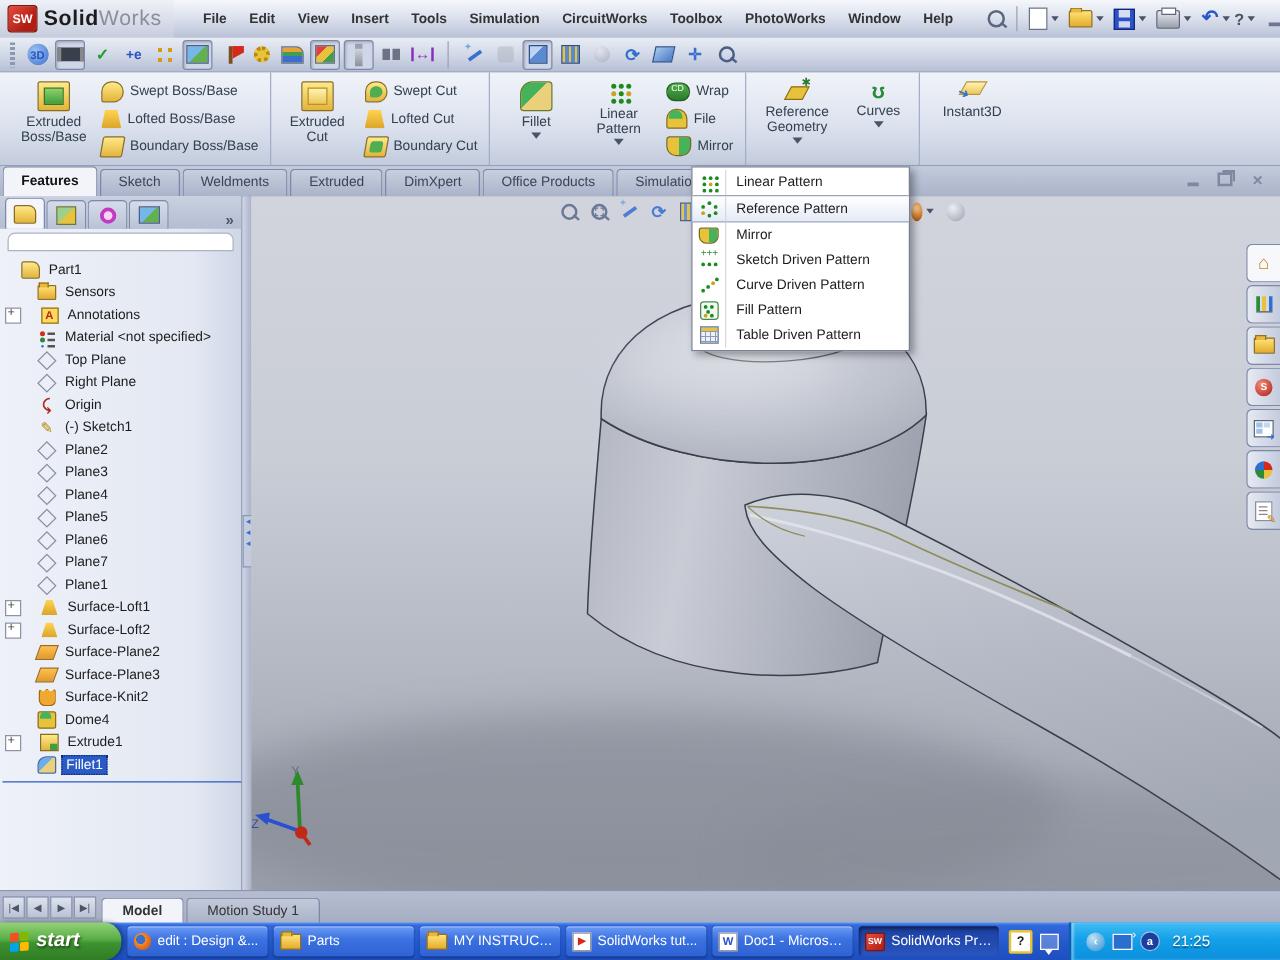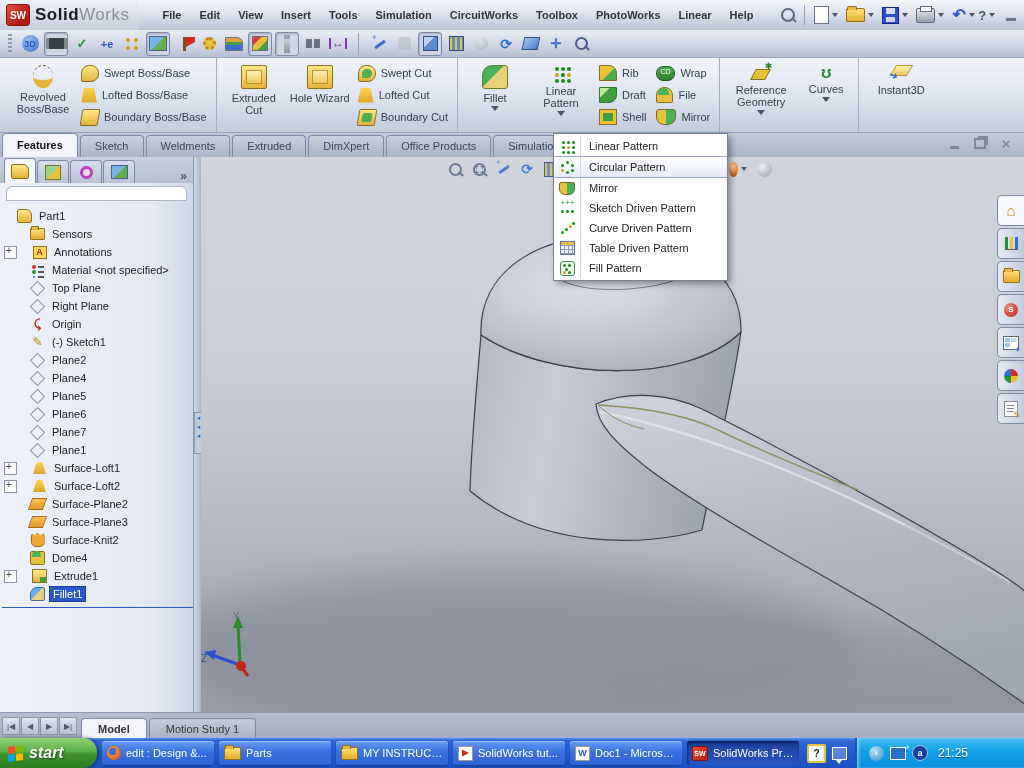--- a/index.html
+++ b/index.html
@@ -291,21 +291,21 @@
     <div class="menubar">
       <div class="menu-item">File</div>
       <div class="menu-item">Edit</div>
       <div class="menu-item">View</div>
       <div class="menu-item">Insert</div>
       <div class="menu-item">Tools</div>
       <div class="menu-item">Simulation</div>
       <div class="menu-item">CircuitWorks</div>
       <div class="menu-item">Toolbox</div>
       <div class="menu-item">PhotoWorks</div>
-      <div class="menu-item">Linear</div>
+      <div class="menu-item">Window</div>
       <div class="menu-item">Help</div>
     </div>
     <div class="quickbar">
       <div class="qbtn">
           <span class="ic-search-mag"></span>
         </div>
       <div class="qsep"></div>
       <div class="qbtn">
           <span class="ic-new"></span>
           <span class="caret"></span>
@@ -409,46 +409,42 @@
         <span class="g-pan">✛</span>
       </div>
     <div class="tb">
         <span class="g-zoom"></span>
       </div>
   </div>
 
   <div class="cmdbar">
     <div class="cgroup">
       <div class="bigbtn">
-        <span class="bicon revolve-ic"></span>
-        <span>Revolved Boss/Base</span>
+        <span class="bicon cube3 green"></span>
+        <span>Extruded Boss/Base</span>
       </div>
       <div class="smallstack">
         <div class="smallbtn">
             <span class="ic16 sweep"></span>
             <span>Swept Boss/Base</span>
           </div>
         <div class="smallbtn">
             <span class="ic16 loft"></span>
             <span>Lofted Boss/Base</span>
           </div>
         <div class="smallbtn">
             <span class="ic16 bound"></span>
             <span>Boundary Boss/Base</span>
           </div>
       </div>
     </div>
     <div class="cgroup">
       <div class="bigbtn">
         <span class="bicon cube3"></span>
         <span>Extruded Cut</span>
-      </div>
-      <div class="bigbtn">
-        <span class="bicon cube3"></span>
-        <span>Hole Wizard</span>
       </div>
       <div class="smallstack">
         <div class="smallbtn">
             <span class="ic16 sweep gface"></span>
             <span>Swept Cut</span>
           </div>
         <div class="smallbtn">
             <span class="ic16 loft"></span>
             <span>Lofted Cut</span>
           </div>
@@ -461,34 +457,20 @@
     <div class="cgroup">
       <div class="bigbtn">
         <span class="bicon fillet-ic"></span>
         <span>Fillet</span>
         <span class="dropcaret"></span>
       </div>
       <div class="bigbtn">
         <span class="bicon dots9"></span>
         <span>Linear Pattern</span>
         <span class="dropcaret"></span>
-      </div>
-      <div class="smallstack">
-        <div class="smallbtn">
-            <span class="rib-ic"></span>
-            <span>Rib</span>
-          </div>
-        <div class="smallbtn">
-            <span class="draft-ic"></span>
-            <span>Draft</span>
-          </div>
-        <div class="smallbtn">
-            <span class="shell-ic"></span>
-            <span>Shell</span>
-          </div>
       </div>
       <div class="smallstack">
         <div class="smallbtn">
             <span class="wrap-ic"></span>
             <span>Wrap</span>
           </div>
         <div class="smallbtn">
             <span class="dome-ic"></span>
             <span>File</span>
           </div>
@@ -622,20 +604,28 @@
             </span>
             <span class="tlabel">(-) Sketch1</span>
           </div>
         <div class="trow">
             <span class="texp"></span>
             <span class="tind"></span>
             <span class="ticon">
               <span class="pi-plane"></span>
             </span>
             <span class="tlabel">Plane2</span>
+          </div>
+        <div class="trow">
+            <span class="texp"></span>
+            <span class="tind"></span>
+            <span class="ticon">
+              <span class="pi-plane"></span>
+            </span>
+            <span class="tlabel">Plane3</span>
           </div>
         <div class="trow">
             <span class="texp"></span>
             <span class="tind"></span>
             <span class="ticon">
               <span class="pi-plane"></span>
             </span>
             <span class="tlabel">Plane4</span>
           </div>
         <div class="trow">
@@ -854,21 +844,21 @@
     <div class="pm-row">
       <span class="pm-gutter">
           <span class="mi-lin"></span>
         </span>
       <span class="pm-label">Linear Pattern</span>
     </div>
     <div class="pm-row hl">
       <span class="pm-gutter">
           <span class="mi-circ"></span>
         </span>
-      <span class="pm-label">Circular Pattern</span>
+      <span class="pm-label">Reference Pattern</span>
     </div>
     <div class="pm-row">
       <span class="pm-gutter">
           <span class="mi-mirror"></span>
         </span>
       <span class="pm-label">Mirror</span>
     </div>
     <div class="pm-row">
       <span class="pm-gutter">
           <span class="mi-sketch"></span>
@@ -876,29 +866,29 @@
       <span class="pm-label">Sketch Driven Pattern</span>
     </div>
     <div class="pm-row">
       <span class="pm-gutter">
           <span class="mi-curve"></span>
         </span>
       <span class="pm-label">Curve Driven Pattern</span>
     </div>
     <div class="pm-row">
       <span class="pm-gutter">
+          <span class="mi-fill"></span>
+        </span>
+      <span class="pm-label">Fill Pattern</span>
+    </div>
+    <div class="pm-row">
+      <span class="pm-gutter">
           <span class="mi-table"></span>
         </span>
       <span class="pm-label">Table Driven Pattern</span>
-    </div>
-    <div class="pm-row">
-      <span class="pm-gutter">
-          <span class="mi-fill"></span>
-        </span>
-      <span class="pm-label">Fill Pattern</span>
     </div>
   </div>
 
   <div class="bottombar">
     <div class="navbtns">
       <div class="navb">|◀</div>
       <div class="navb">◀</div>
       <div class="navb">▶</div>
       <div class="navb">▶|</div>
     </div>

